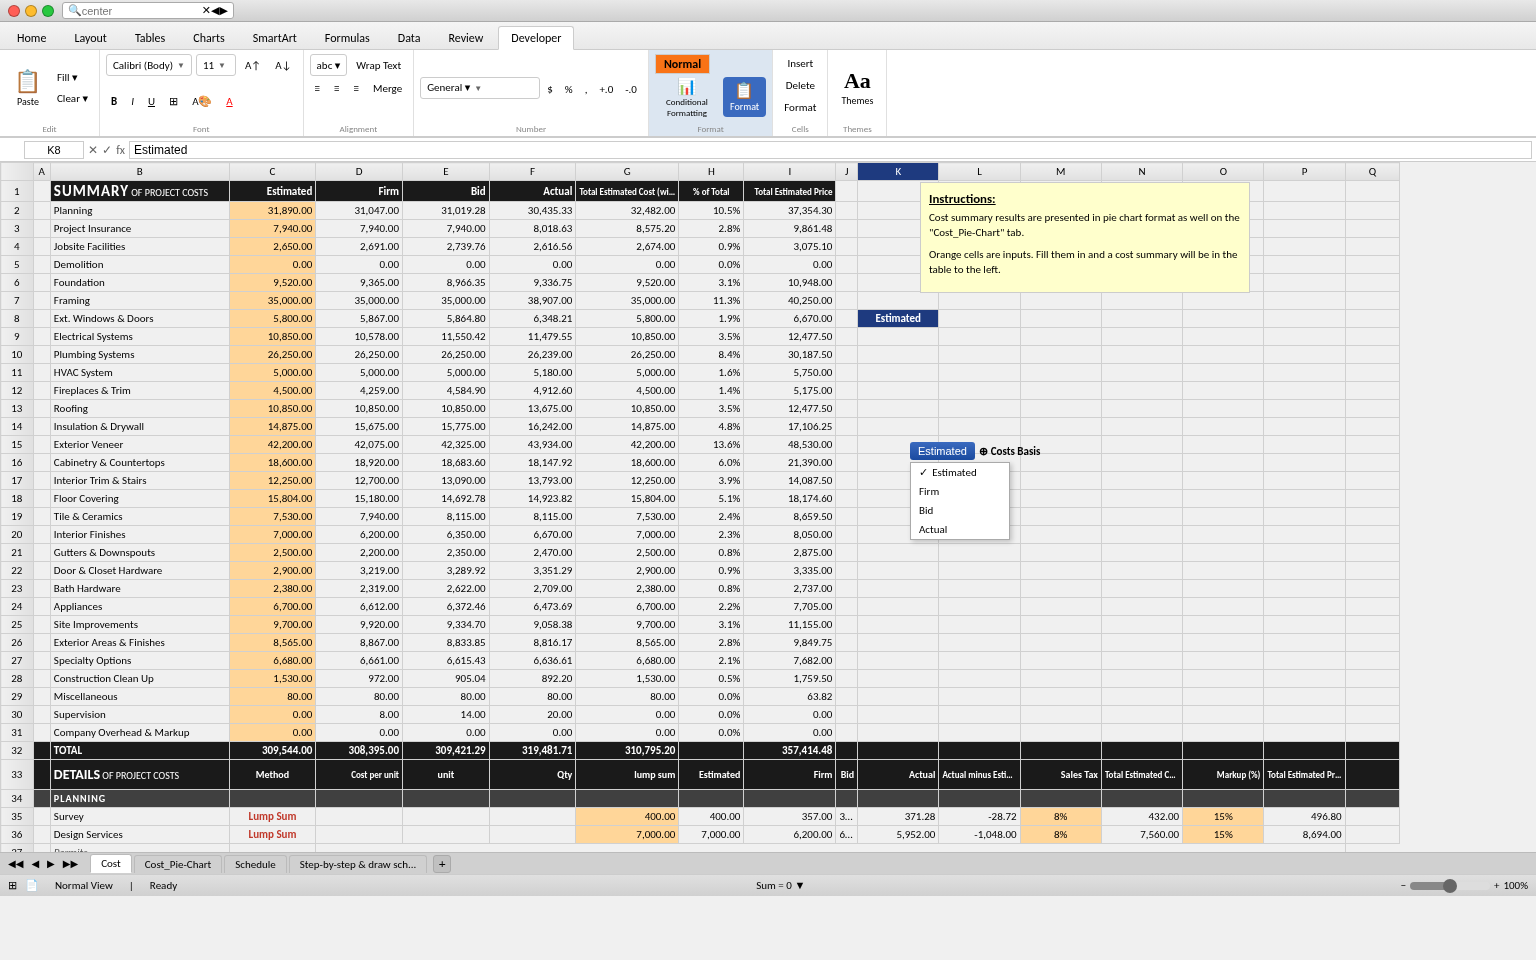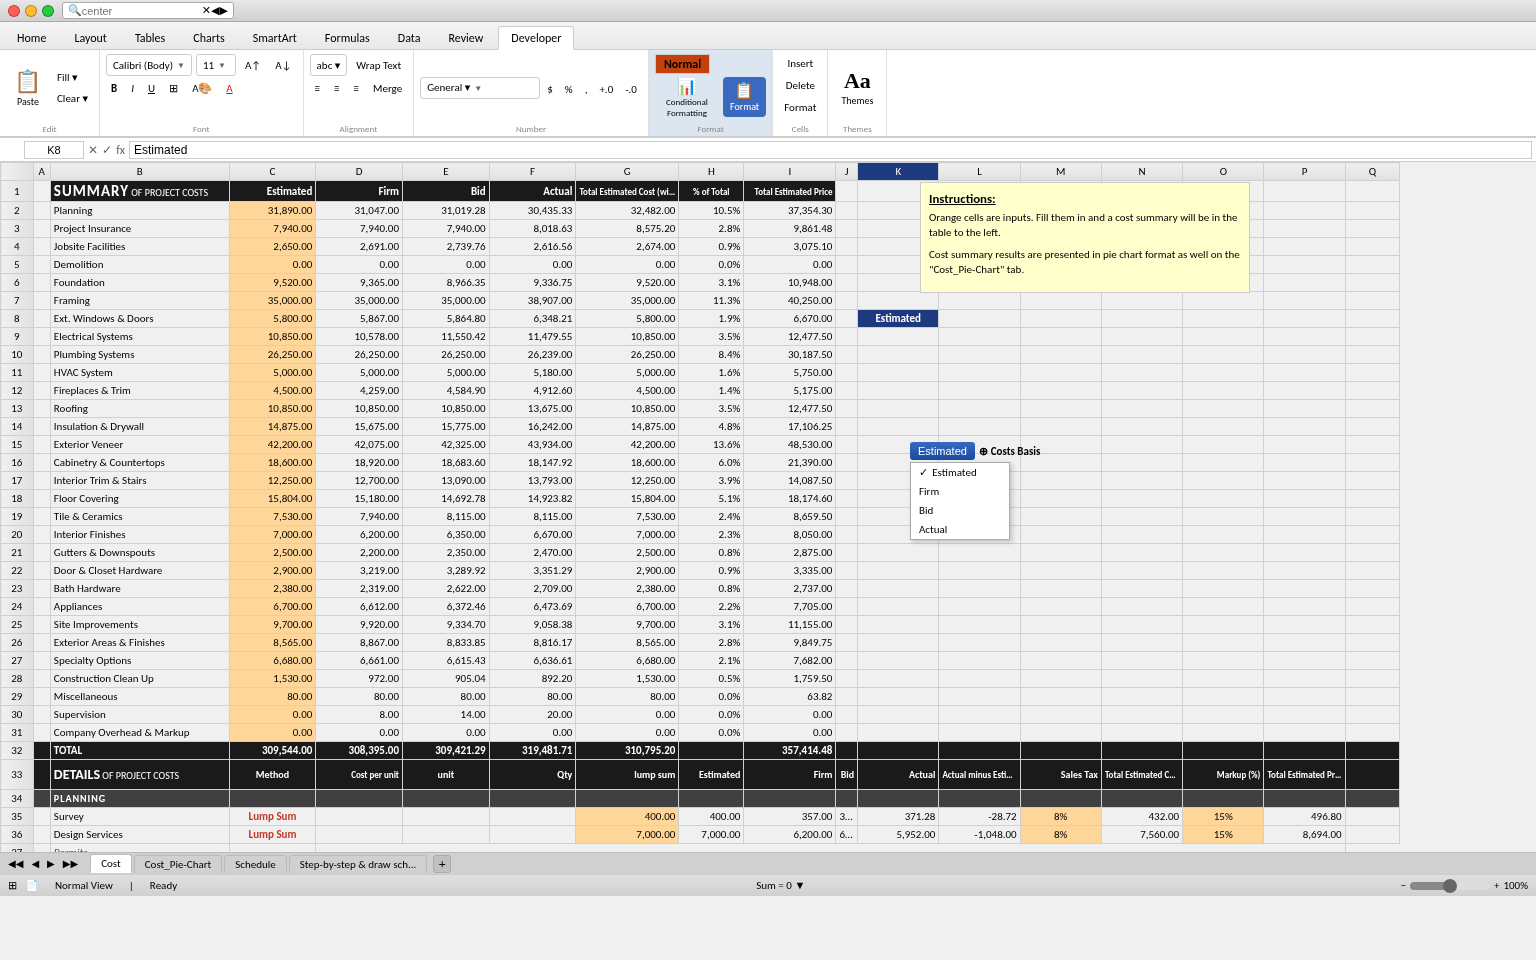--- a/index.html
+++ b/index.html
@@ -305,21 +305,21 @@
       background: white;
       height: 22px;
     }
     .caret { font-size: 8px; margin-left: 4px; color: #666; }
     
     
     .style-normal {
       display: inline-block;
       padding: 2px 8px;
       border: 1px solid #ccc;
-      background: #c2410c;
+      background: #f97316;
       font-size: 12px;
       font-weight: bold;
       margin-right: 4px;
     }
     
     
     .format-section {
       background: #dce6f1;
     }
     
@@ -377,21 +377,21 @@
         </div>
         <div class="btn-sm">
           <span>Clear ▾</span>
         </div>
       </div>
     </div>
     <div class="rg-title">Edit</div>
   </div>
 
   <div class="rg">
-    <div class="rg-content" style="flex-direction:column;align-items:flex-start;gap:3px;">
+    <div class="rg-content" style="flex-direction:column;align-items:flex-start;gap:16px;">
       <div style="display:flex;align-items:center;gap:4px;">
         <div class="dropdown-btn">
           <span>Calibri (Body)</span>
           <span class="caret">▼</span>
         </div>
         <div class="dropdown-btn" style="width:40px;">
           <span>11</span>
           <span class="caret">▼</span>
         </div>
         <div class="btn-sm">A↑</div>
@@ -1287,22 +1287,22 @@
           <td style="font-style:italic;color:#555;">Permits</td>
           <td></td>
           <td colspan="13"></td>
         </tr>
 
       </tbody>
     </table>
 
     <div class="instruction-box">
       <h3>Instructions:</h3>
+      <p>Cost summary results are presented in pie chart format as well on the "Cost_Pie-Chart" tab.</p>
       <p>Orange cells are inputs. Fill them in and a cost summary will be in the table to the left.</p>
-      <p>Cost summary results are presented in pie chart format as well on the "Cost_Pie-Chart" tab.</p>
     </div>
 
     <div class="costs-basis-area">
       <div class="costs-basis-selector">
         <button class="costs-basis-btn">Estimated</button>
         <span class="costs-basis-label">⊕ <span>Costs Basis</span></span>
       </div>
       <div class="costs-basis-dropdown">
         <div class="costs-basis-item selected">Estimated</div>
         <div class="costs-basis-item">Firm</div>

